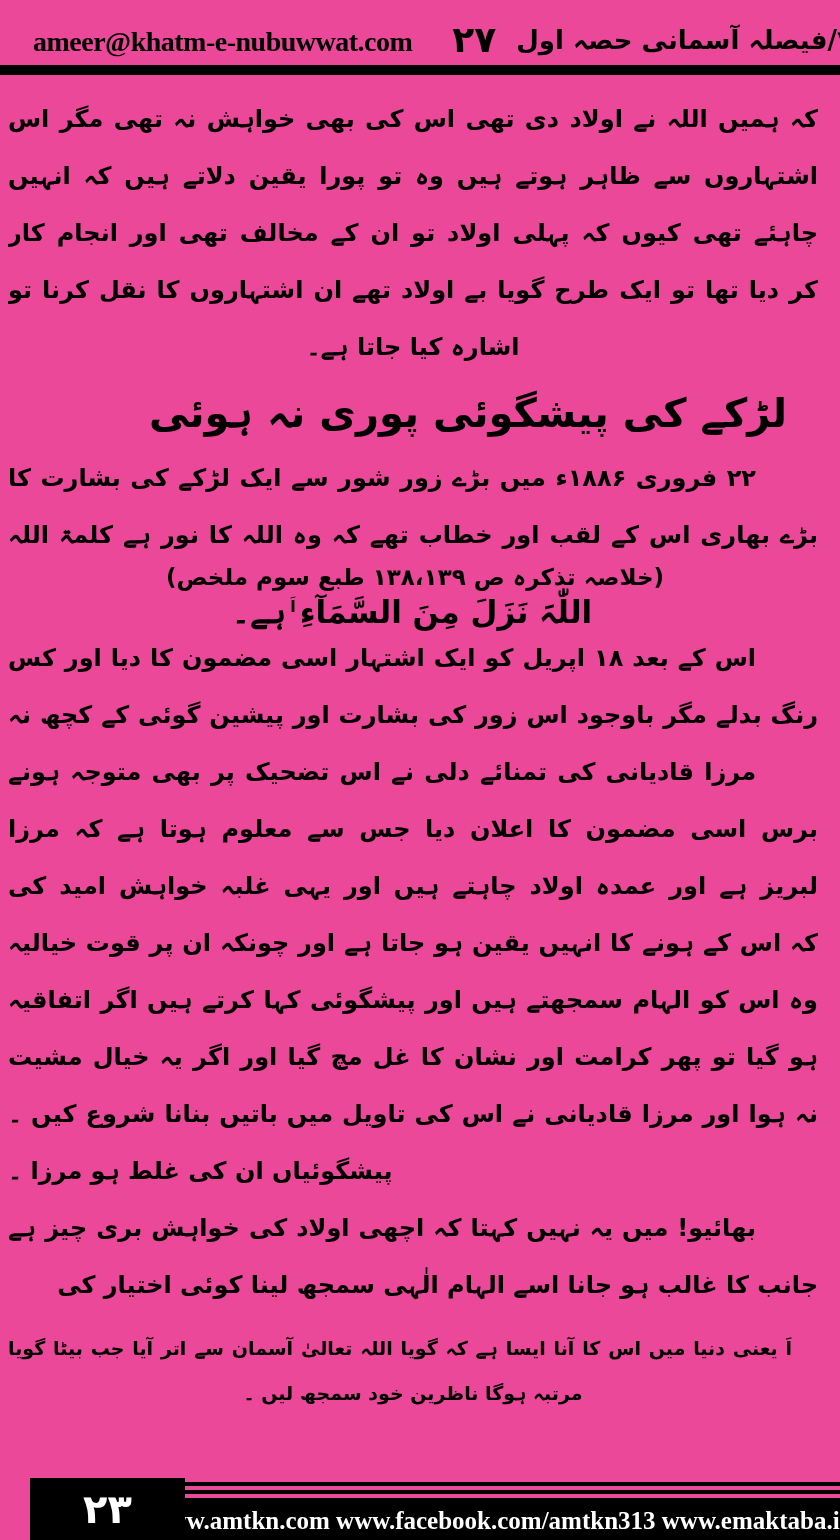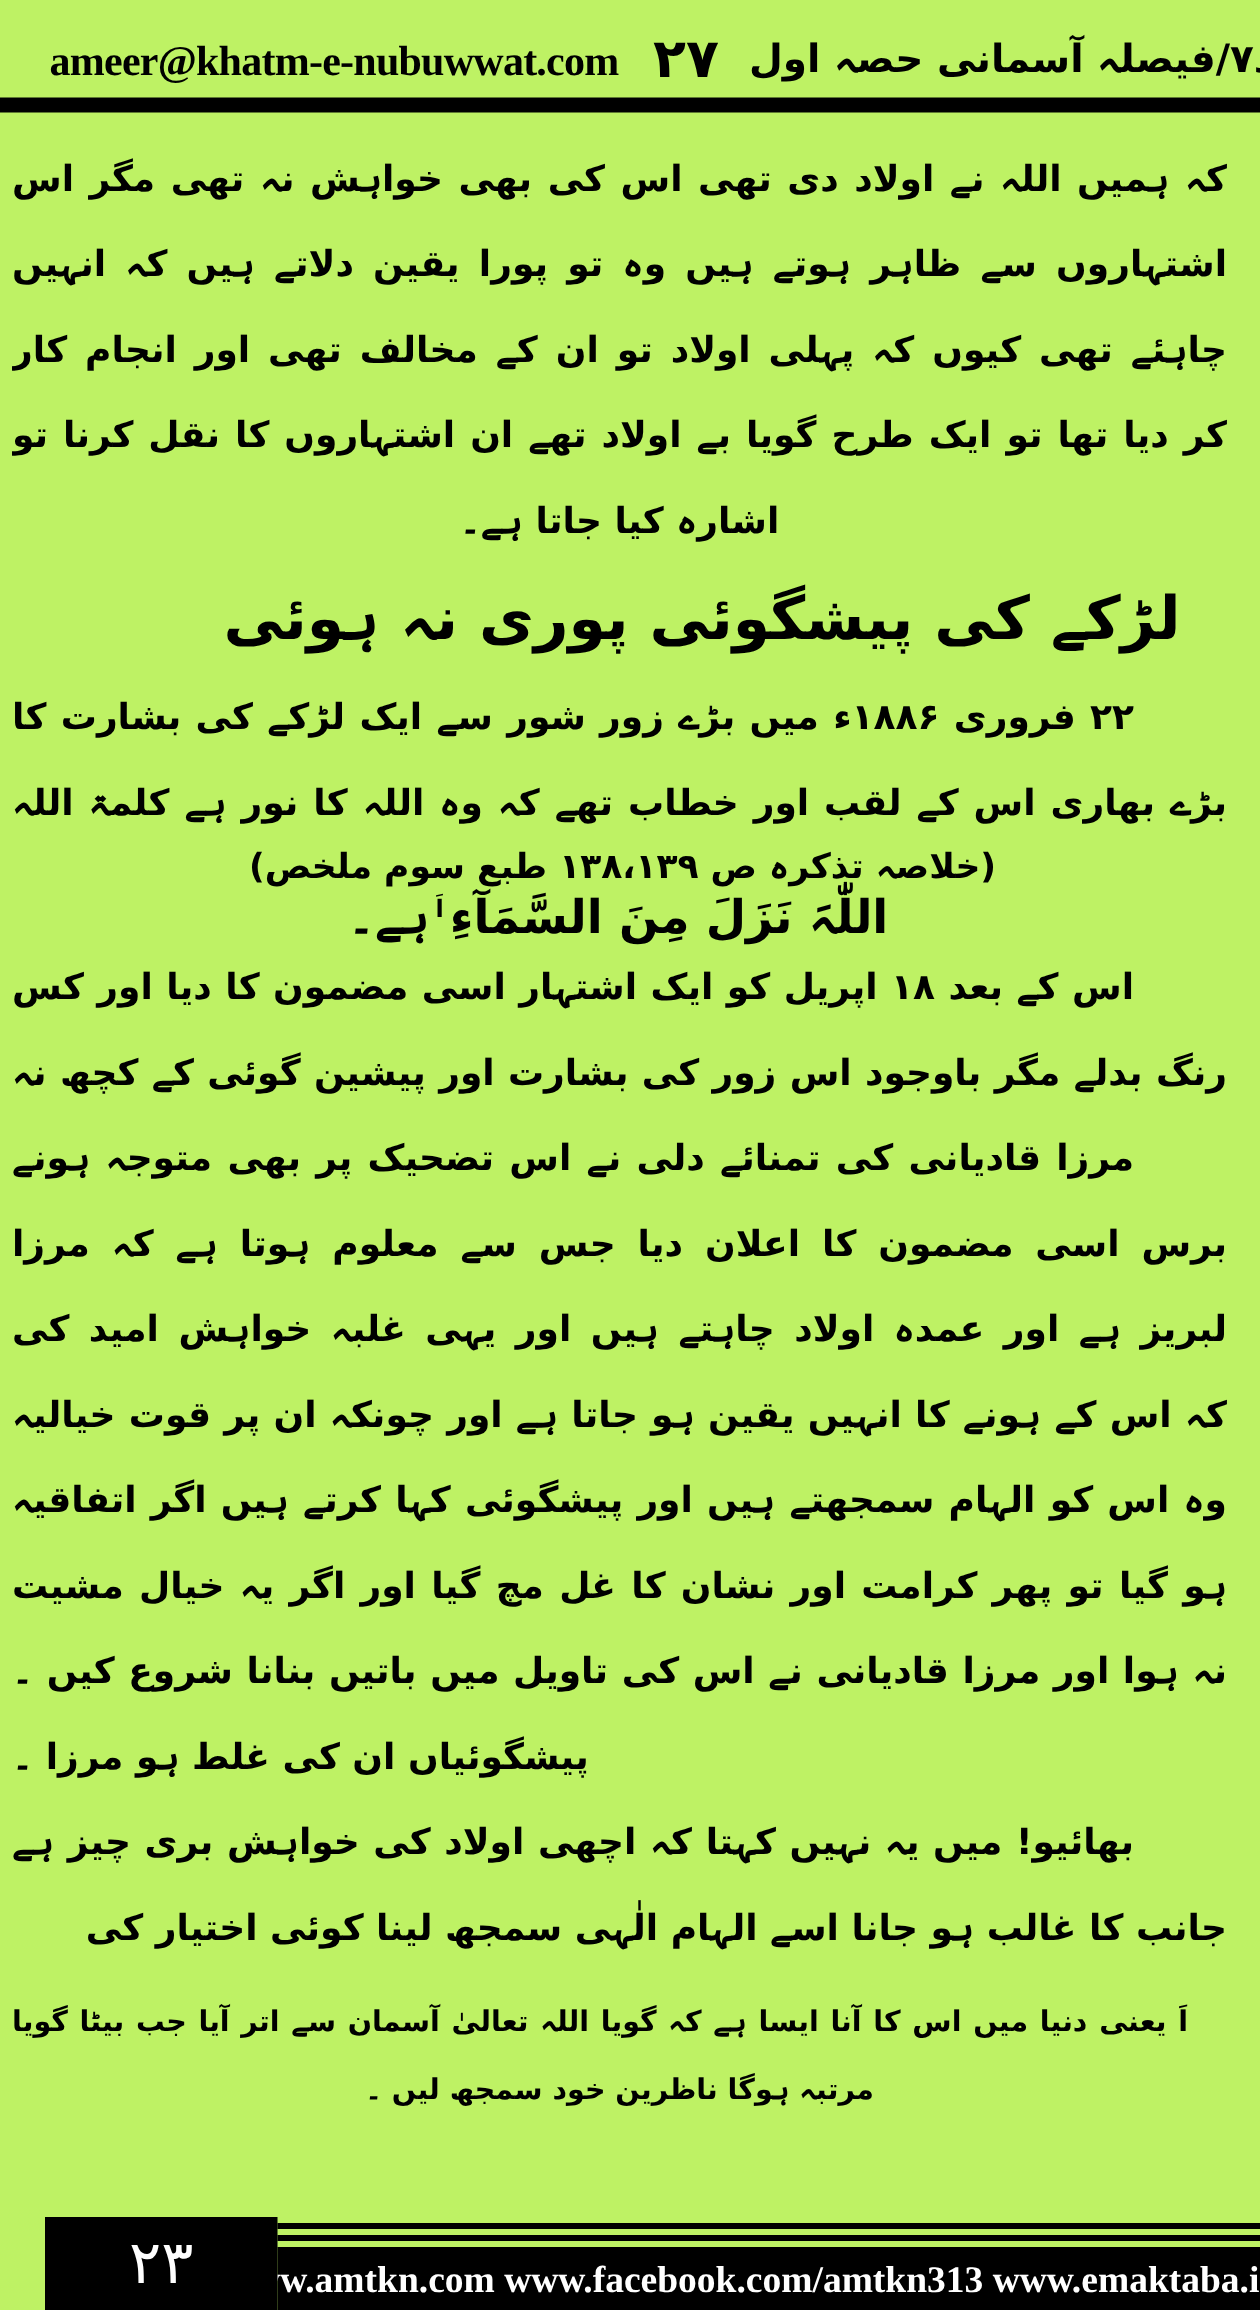--- a/index.html
+++ b/index.html
@@ -1,32 +1,32 @@
 <!DOCTYPE html>
 <html><head>
 <meta charset="utf-8">
 <style>
   html,body{margin:0;padding:0;background:#888;}
   .page{
-    position:relative;width:840px;height:1540px;background:#bef264;color:#000;
+    position:relative;width:840px;height:1540px;background:#ec4899;color:#000;
     margin:0 auto;overflow:hidden;
     font-family:"DejaVu Sans",sans-serif;
   }
   
   .hdr{
     display:flex;justify-content:space-between;align-items:flex-end;
     padding:10px 25px 4px 33px;height:48px;box-sizing:content-box;
   }
   .hdr-email{
     font-family:"Liberation Serif",serif;font-weight:bold;font-size:28px;
     letter-spacing:-0.5px;white-space:nowrap;
   }
   .hdr-num{
     font-weight:bold;font-size:36px;direction:rtl;line-height:1;
-    margin-left:23px;margin-right:20px;
+    margin-left:40px;margin-right:20px;
   }
   .hdr-title{
     direction:rtl;font-weight:bold;font-size:26px;white-space:nowrap;line-height:1.4;
   }
   .hdr-rule{height:10px;background:#000;margin:3px 0 0 0;}
   
   .body{margin:16px 22px 0 8px;}
   .bl{
     direction:rtl;text-align:justify;text-align-last:justify;
     font-weight:bold;font-size:24px;height:57px;line-height:57px;
@@ -57,21 +57,21 @@
     direction:rtl;text-align:justify;text-align-last:justify;
     font-weight:bold;font-size:19px;height:45px;line-height:45px;overflow:hidden;
   }
   .fl.ct{text-align-last:center;}
   .fl.ind{padding-right:26px;}
   
   .ftr{position:absolute;left:0;right:0;bottom:0;height:62px;}
   .ftr-box{
     position:absolute;left:30px;top:0;width:155px;height:62px;background:#000;
     color:#fff;display:flex;align-items:center;justify-content:center;
-    font-weight:normal;font-size:40px;direction:rtl;line-height:1;
+    font-weight:bold;font-size:40px;direction:rtl;line-height:1;
   }
   .ftr-right{margin-left:185px;padding-top:4px;}
   .ftr-line{height:4px;background:#000;margin-bottom:4px;}
   .ftr-bar{
     height:46px;background:#000;color:#fff;display:flex;align-items:center;justify-content:center;
     font-family:"Liberation Serif",serif;font-weight:bold;font-size:25px;white-space:nowrap;
   }
 </style>
 </head>
 <body>

